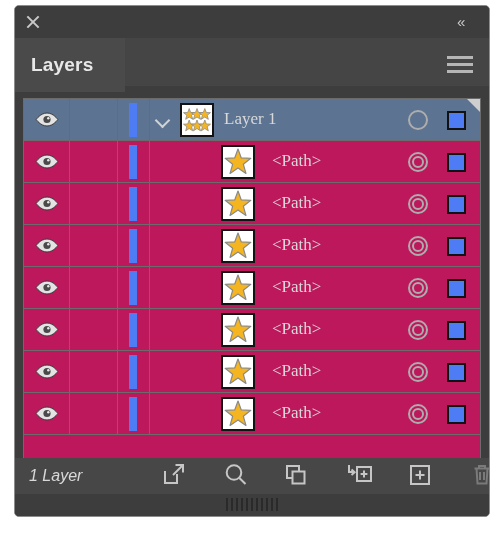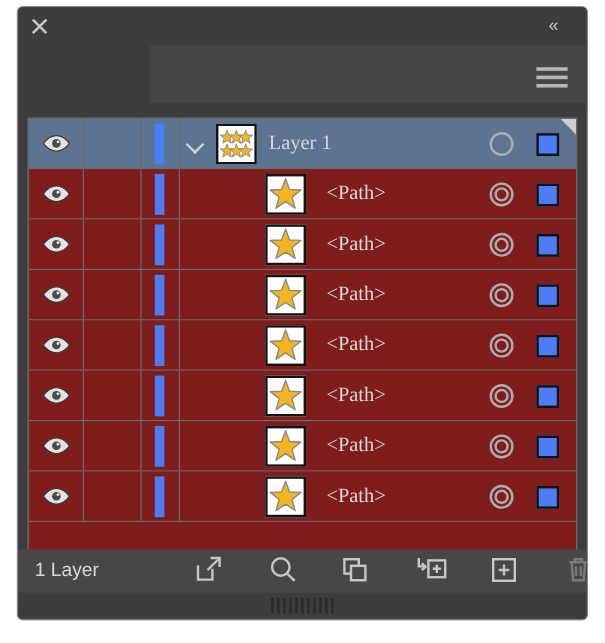--- a/index.html
+++ b/index.html
@@ -36,21 +36,21 @@
                background:#b5b5b5;display:block;}
   .hamburger i:nth-child(1){top:0;}
   .hamburger i:nth-child(2){top:7px;}
   .hamburger i:nth-child(3){top:14px;}
 
   
   .listwrap{position:absolute;left:8px;top:92px;right:8px;height:362px;
             background:#545454;border:1px solid #6b6b6b;box-sizing:border-box;
             overflow:hidden;font-family:Liberation Serif, serif;}
   .row{position:relative;height:42px;border-bottom:1px solid #6b6b6b;
-       box-sizing:border-box;background:#7f1d1d;cursor:pointer;}
+       box-sizing:border-box;background:#be185d;cursor:pointer;}
   .row.sel{background:#5c7391;}
   .row.blank{height:34px;border-bottom:none;cursor:default;}
 
   .cell-eye{position:absolute;left:0;top:0;width:46px;height:100%;
             border-right:1px solid #6b6b6b;box-sizing:border-box;}
   .cell-lock{position:absolute;left:46px;top:0;width:48px;height:100%;
              border-right:1px solid #6b6b6b;box-sizing:border-box;}
   .cell-mark{position:absolute;left:94px;top:0;width:32px;height:100%;
              border-right:1px solid #6b6b6b;box-sizing:border-box;}
 
@@ -80,21 +80,21 @@
           width:12px;height:12px;border:2px solid #adadad;border-radius:50%;
           box-sizing:border-box;}
   .swatch{position:absolute;right:14px;top:12px;width:19px;height:19px;
           background:#4d7cf5;border:2px solid #121212;box-sizing:border-box;
           cursor:pointer;}
   .corner{position:absolute;right:0;top:0;width:0;height:0;
           border-top:13px solid #cfcfcf;border-left:13px solid transparent;}
 
   
   .bottombar{position:absolute;left:0;bottom:22px;width:100%;height:36px;
-             background:#474747;}
+             background:#474747;font-style:italic;}
   .count{position:absolute;left:14px;top:9px;color:#d8d8d8;font-size:16px;}
   .tools{position:absolute;left:140px;top:4px;right:10px;height:30px;}
   .tool{position:absolute;top:0;width:30px;height:30px;cursor:pointer;}
   .tool svg{display:block;}
 
   .footer{position:absolute;left:0;bottom:0;width:100%;height:22px;
           background:#3d3d3d;}
   .grip{position:absolute;left:50%;transform:translateX(-50%);top:4px;
         width:52px;height:13px;cursor:ns-resize;}
   .grip i{position:absolute;top:0;width:2px;height:13px;background:#2a2a2a;}
@@ -104,20 +104,23 @@
 
 <div class="panel">
 
   <div class="titlebar">
     <div class="close-x"></div>
     <div class="collapse">«</div>
   </div>
 
   <div class="tabstrip">
     <div class="tabfill"></div>
+    <div class="tab">
+      <span class="tab-label">Layers</span>
+    </div>
     <div class="hamburger">
       <i></i>
         <i></i>
         <i></i>
     </div>
   </div>
 
   <div class="listwrap">
       <div class="row sel">
         <div class="cell-eye">

